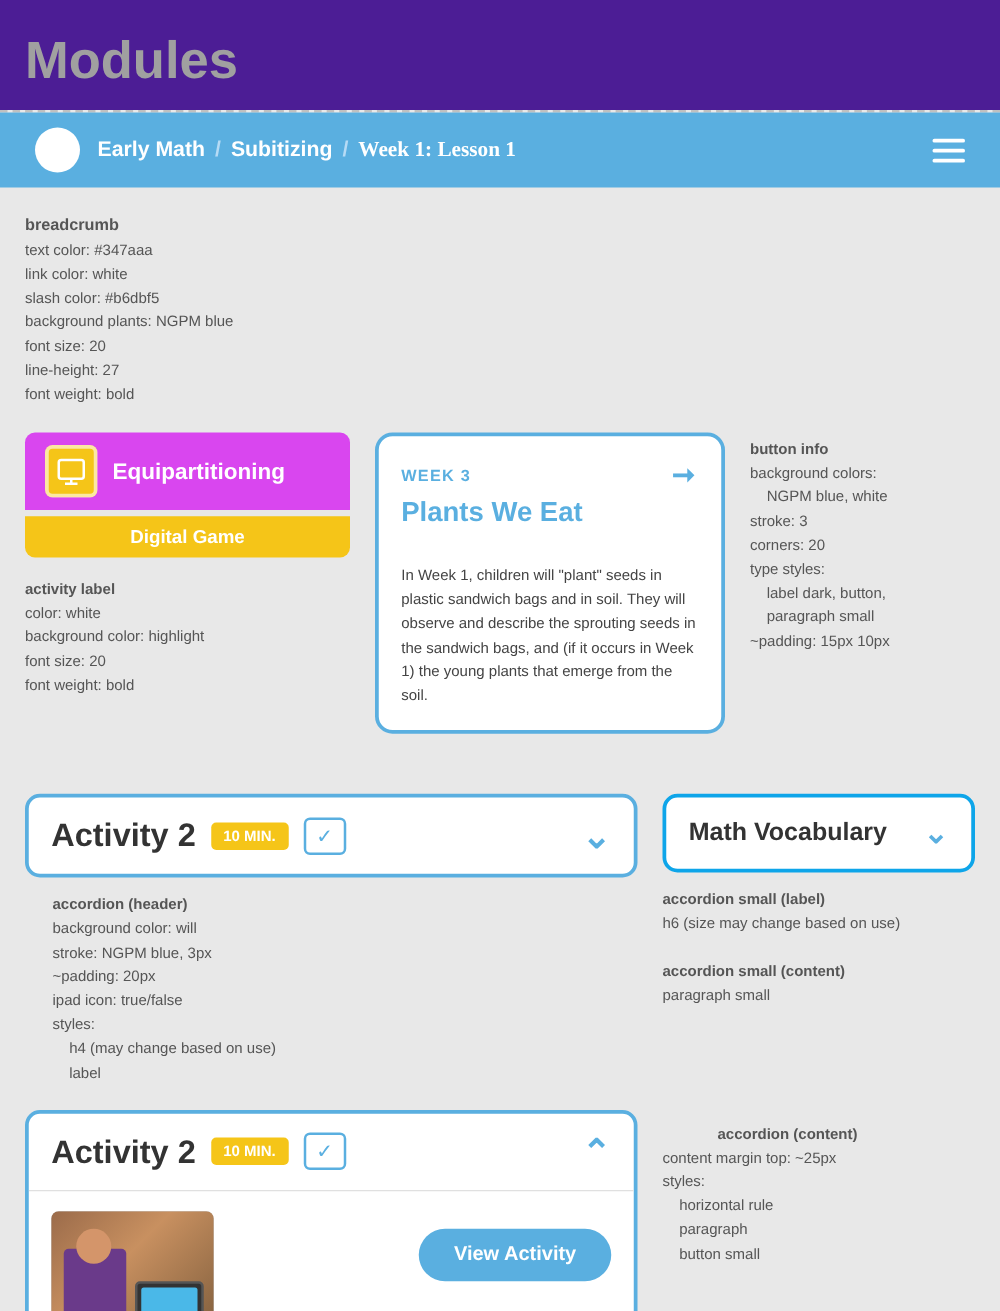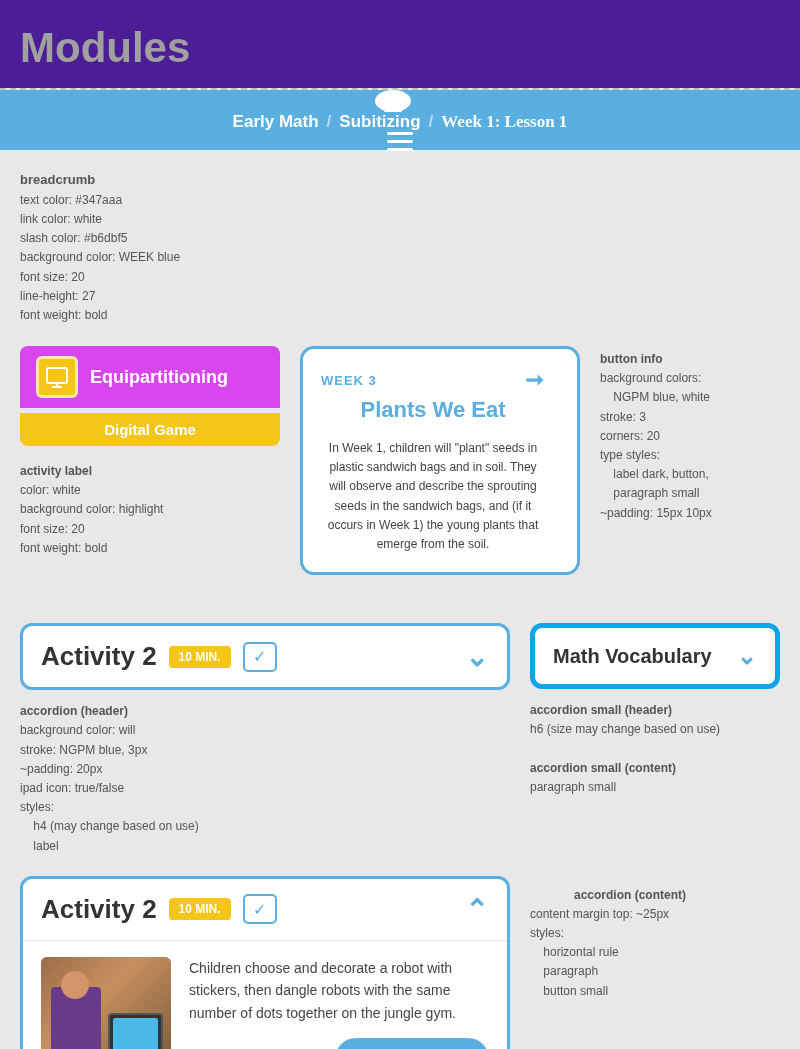--- a/index.html
+++ b/index.html
@@ -27,24 +27,23 @@
       border: none;
       border-top: 2px dashed #c0c0c0;
       margin: 0 0 0 0;
     }
 
     
     .nav-bar {
       background-color: #5aafe0;
       display: flex;
       align-items: center;
-      padding: 0 16px;
+      padding: 0 28px;
       height: 60px;
       margin-bottom: 12px;
-      flex-direction: column;
     }
     .nav-avatar {
       width: 36px;
       height: 36px;
       background: white;
       border-radius: 50%;
       display: flex;
       align-items: center;
       justify-content: center;
       margin-right: 14px;
@@ -167,43 +166,42 @@
     .activity-label-note .ann-title {
       font-weight: bold;
     }
 
     
     .info-card {
       flex: 1;
       background: white;
       border: 3px solid #5aafe0;
       border-radius: 14px;
-      padding: 18px 32px 18px 18px;
+      padding: 18px 20px 18px 18px;
       position: relative;
-      text-align: center;
     }
     .info-card-week {
       font-size: 13px;
       font-weight: bold;
       color: #5aafe0;
       letter-spacing: 1px;
       margin-bottom: 4px;
       display: flex;
       align-items: center;
       justify-content: space-between;
     }
     .info-card-arrow {
       color: #5aafe0;
       font-size: 22px;
     }
     .info-card-title {
       font-size: 22px;
       font-weight: bold;
       color: #5aafe0;
-      margin-bottom: 16px;
+      margin-bottom: 28px;
     }
     .info-card-body {
       font-size: 12px;
       color: #444;
       line-height: 1.6;
     }
 
     
     .button-info-note {
       flex-shrink: 0;
@@ -271,32 +269,33 @@
       font-size: 28px;
       font-weight: bold;
     }
 
     
     .accordion-note {
       margin-top: 12px;
       font-size: 12px;
       color: #555;
       line-height: 1.6;
+      margin-left: 22px;
     }
     .accordion-note .ann-title {
       font-weight: bold;
     }
 
     
     .accordion-right {
       flex: 1;
     }
     .accordion-right-header {
       background: white;
-      border: 5px solid #0ea5e9;
+      border: 3px solid #0ea5e9;
       border-radius: 12px;
       display: flex;
       align-items: center;
       padding: 14px 18px;
       cursor: pointer;
     }
     .accordion-right-title {
       font-size: 20px;
       font-weight: bold;
       color: #333;
@@ -485,21 +484,21 @@
     <span></span>
     <span></span>
   </div>
 </nav>
 
 <div class="annotations-section">
   <span class="ann-title">breadcrumb</span><br>
   <span>text color: #347aaa</span><br>
   <span>link color: white</span><br>
   <span>slash color: #b6dbf5</span><br>
-  <span>background color: WEEK blue</span><br>
+  <span>background plants: NGPM blue</span><br>
   <span>font size: 20</span><br>
   <span>line-height: 27</span><br>
   <span>font weight: bold</span>
 </div>
 
 <div class="main-content">
 
   <div class="cards-row">
 
     <div class="activity-card-left">
@@ -573,21 +572,21 @@
         &nbsp;&nbsp;&nbsp;&nbsp;<span>label</span>
       </div>
     </div>
 
     <div class="accordion-right">
       <div class="accordion-right-header">
         <span class="accordion-right-title">Math Vocabulary</span>
         <span class="accordion-right-chevron">⌄</span>
       </div>
       <div class="accordion-right-note">
-        <span class="ann-title">accordion small (header)</span><br>
+        <span class="ann-title">accordion small (label)</span><br>
         <span>h6 (size may change based on use)</span>
         <br><br>
         <span class="ann-title">accordion small (content)</span><br>
         <span>paragraph small</span>
       </div>
     </div>
 
   </div>
 
   <div class="spacer"></div>
@@ -605,21 +604,20 @@
         <span class="accordion-chevron-up">⌃</span>
       </div>
       <div class="accordion-content">
         <div class="activity-thumbnail">
           <div class="activity-thumbnail-img">
             <div class="thumbnail-person"></div>
             <div class="thumbnail-tablet"></div>
           </div>
         </div>
         <div style="flex:1; display:flex; flex-direction:column;">
-          <div class="activity-content-text">Children choose and decorate a robot with stickers, then dangle robots with the same number of dots together on the jungle gym.</div>
           <div style="text-align:right;">
             <button class="view-activity-btn">View Activity</button>
           </div>
         </div>
       </div>
     </div>
   </div>
 
   <div class="bottom-right">
     <div class="expanded-right-note" style="font-size:12px;color:#555;line-height:1.6;padding-top:10px;">

